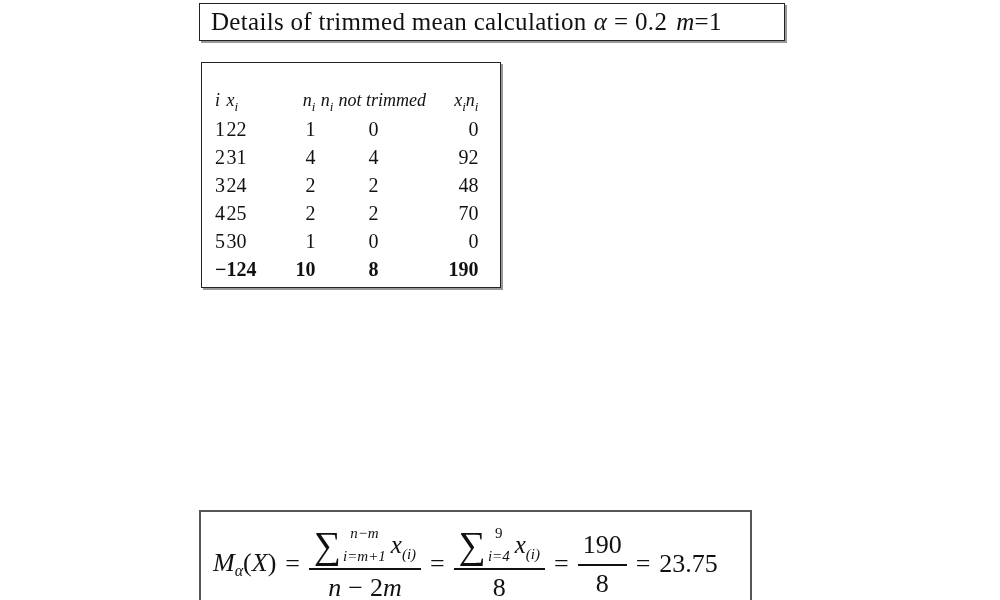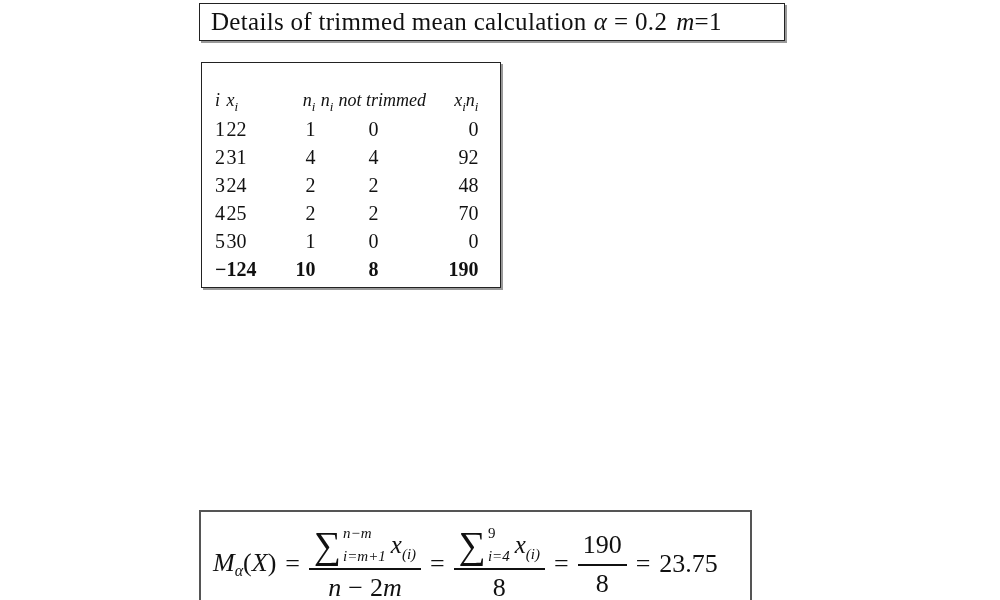--- a/index.html
+++ b/index.html
@@ -59,21 +59,21 @@
   .frac { display: inline-flex; flex-direction: column; align-items: center; }
   .frac .num {
     display: flex; align-items: center; justify-content: center;
     border-bottom: 2px solid #111111; padding: 0 5px 3px 5px;
   }
   .frac .den { display: flex; align-items: center; padding-top: 2px; }
   .sum-sym { font-size: 38px; font-style: normal; line-height: 0.9; }
   .sum-scripts {
     display: inline-flex; flex-direction: column; justify-content: space-between;
     height: 40px; font-size: 15px; margin-left: 2px; line-height: 1.1;
-    text-align: left;
+    text-align: center;
   }
   .xvar { margin-left: 5px; font-size: 25px; }
   .xsub { font-size: 15px; line-height: 0; vertical-align: -6px; }
   .den .op { margin: 0 7px; font-style: normal; }
   .num-plain { padding: 0 8px 3px 8px; }
 </style>
 </head>
 <body>
 
 <div class="canvas">

